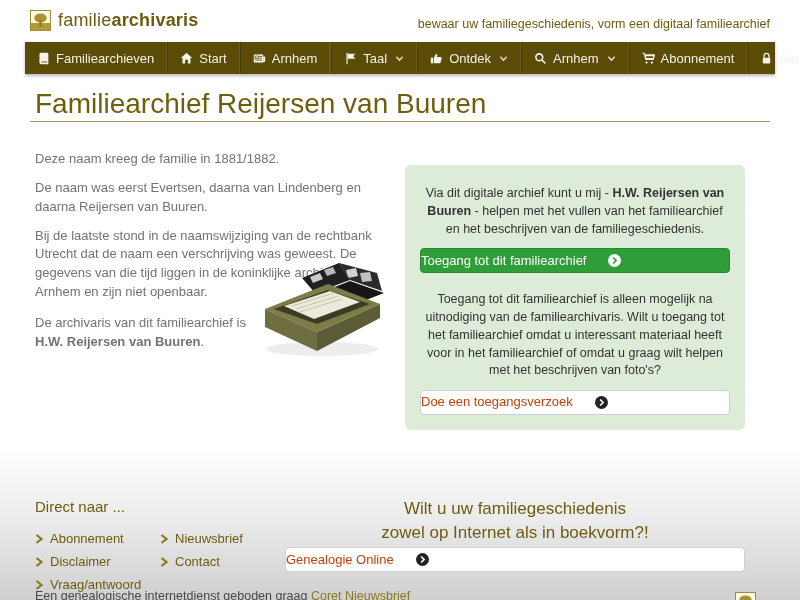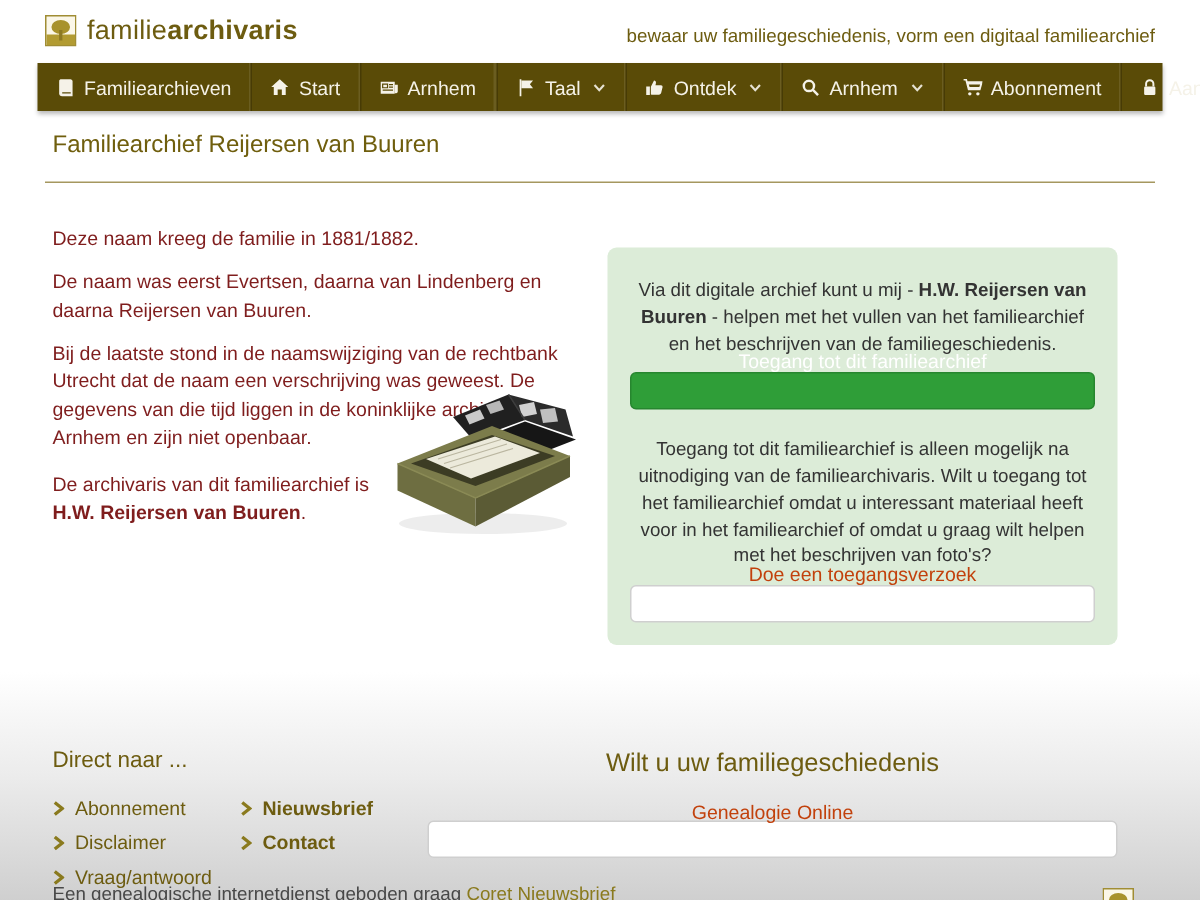--- a/index.html
+++ b/index.html
@@ -29,58 +29,58 @@
     border-right:1px solid rgba(255,255,255,0.10);
     border-left:1px solid rgba(0,0,0,0.20);
     white-space:nowrap;
   }
   .nav-item:first-child { border-left:none; }
   .nav-item svg.mi { width:13px; height:13px; flex:0 0 auto; }
   .nav-item svg.chev { width:9px; height:9px; margin-left:2px; opacity:0.9; }
   .nav-spacer { flex:1; border-right:1px solid rgba(255,255,255,0.10); }
 
   
-  .page-title { position:absolute; left:35px; top:88px; margin:0; font-size:16px; font-weight:normal; color:#6f5e0d; }
+  .page-title { position:absolute; left:35px; top:88px; margin:0; font-size:28px; font-weight:normal; color:#6f5e0d; }
   .title-rule { position:absolute; left:30px; width:740px; top:121px; height:0; border-top:1px solid #a5975f; }
 
   
-  .intro { position:absolute; left:35px; top:150px; width:362px; font-size:13px; line-height:1.45; color:#7f1d1d; }
+  .intro { position:absolute; left:35px; top:150px; width:362px; font-size:13px; line-height:1.45; color:#737373; }
   .intro p { margin:0 0 10px 0; }
   .intro p.p3 { margin-bottom:12px; }
   .intro p.p4 { max-width:228px; }
   .intro b { font-weight:bold; }
 
   
   .photo { position:absolute; left:250px; top:254px; width:150px; height:108px; }
 
   
   .panel {
     position:absolute; left:405px; top:165px; width:340px;
     background:#dcecd8; border-radius:6px; padding:20px 15px 15px 15px;
     font-size:12.5px; line-height:1.42; color:#333; text-align:center;
   }
   .panel b { font-weight:bold; }
   .btn {
-    display:flex; align-items:center; justify-content:flex-end; gap:22px;
+    display:flex; align-items:center; justify-content:flex-start; gap:22px;
     height:25px; border-radius:4px; font-size:13px; cursor:pointer;
-    font-family:"Liberation Sans", sans-serif; width:100%;flex-direction:column;
+    font-family:"Liberation Sans", sans-serif; width:100%;
   }
   .btn svg { width:13px; height:13px; }
   .btn-green { background:#2f9e38; border:1px solid #27862f; color:#fff; margin:10px 0 18px 0; }
   .btn-white { background:#fff; border:1px solid #cfcfcf; color:#c2410c; margin-top:10px; }
 
   
   .footer {
     position:absolute; left:0; top:448px; width:800px; height:170px;
     background:linear-gradient(180deg, #ffffff 0%, #ebebeb 42%, #c9c9c9 100%);
   }
   .direct-heading { position:absolute; left:35px; top:50px; margin:0; font-size:15px; font-weight:normal; color:#6d5c10; }
   .links-col { position:absolute; top:79px; }
   .links-col.c1 { left:35px; }
-  .links-col.c2 { left:160px;font-weight:bold; }
+  .links-col.c2 { left:160px; }
   .flink { display:flex; align-items:center; gap:7px; height:23px; color:#6d5c10; font-size:13px; cursor:pointer; }
   .flink svg { width:8px; height:10px; }
   .promo { position:absolute; left:285px; top:49px; width:460px; text-align:center; font-size:17px; line-height:1.4; color:#6d5c10; }
   .promo-btn-wrap { position:absolute; left:285px; top:99px; width:460px; }
   .credit { position:absolute; left:35px; top:141px; font-size:12.5px; color:#484848; }
   .credit a { color:#8a7a1e; text-decoration:none; cursor:pointer; }
   .footer-logo { position:absolute; left:735px; top:144px; width:21px; height:21px; }
 </style>
 </head>
 <body>
@@ -251,20 +251,21 @@
     <div class="flink">
       <svg viewBox="0 0 8 10" fill="none" stroke="#8a7a1e" stroke-width="2.2">
           <path d="M1.5 1 6.5 5 1.5 9"></path>
         </svg>
       <span>Contact</span>
     </div>
   </div>
 
   <div class="promo">
     <div>Wilt u uw familiegeschiedenis</div>
+    <div>zowel op Internet als in boekvorm?!</div>
   </div>
   <div class="promo-btn-wrap">
     <div class="btn btn-white" style="margin-top:0;">
       <span>Genealogie Online</span>
       <svg viewBox="0 0 14 14">
           <circle cx="7" cy="7" r="7" fill="#222222"></circle>
           <path d="M5.5 3.8 8.7 7 5.5 10.2" fill="none" stroke="#ffffff" stroke-width="1.8"></path>
         </svg>
     </div>
   </div>

